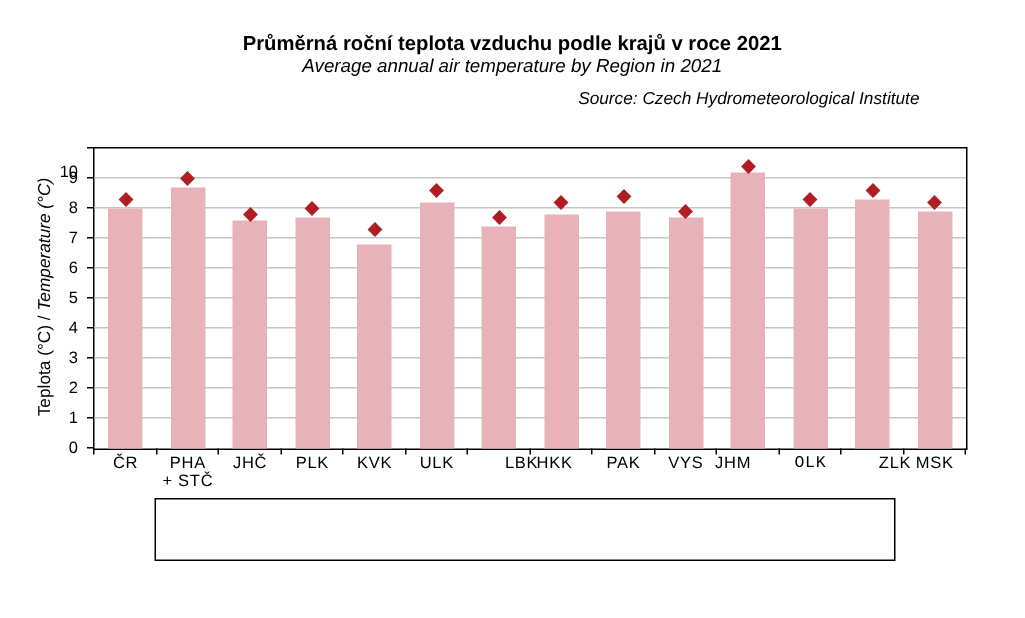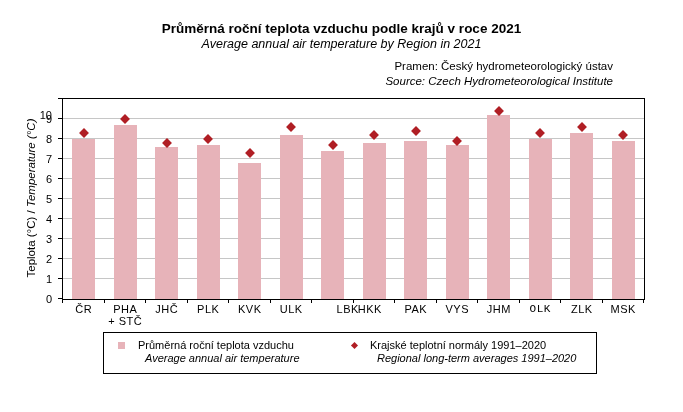--- a/index.html
+++ b/index.html
@@ -51,21 +51,20 @@
 </style>
 </head>
 <body>
 
 <div class="canvas">
 
   <div class="title">Průměrná roční teplota vzduchu podle krajů v roce 2021</div>
   <div class="subtitle">Average annual air temperature by Region in 2021</div>
 
   <div class="source">
-    <div class="src-cs">Pramen: Český hydrometeorologický ústav</div>
     <div class="src-en">Source: Czech Hydrometeorological Institute</div>
   </div>
 
   <div class="y-title"><span class="yt-cs">Teplota (°C) / </span><span class="yt-en">Temperature (°C)</span></div>
 
   <div class="y-axis">
       <div class="y-lab" style="bottom: -7px;">0</div>
       <div class="y-tick" style="bottom: 0px;"></div>
       <div class="y-lab" style="bottom: 13px;">1</div>
       <div class="y-tick" style="bottom: 20px;"></div>
@@ -171,44 +170,30 @@
       </div>
       <div class="x-lab" style="left: 286px; width: 41.5px;">
         <div>HKK</div>
       </div>
       <div class="x-lab" style="left: 332px; width: 41.5px;">
         <div>PAK</div>
       </div>
       <div class="x-lab" style="left: 373.5px; width: 41.5px;">
         <div>VYS</div>
       </div>
-      <div class="x-lab" style="left: 415px; width: 41.5px;">
+      <div class="x-lab" style="left: 405px; width: 41.5px;">
         <div>JHM</div>
       </div>
       <div class="x-lab" style="left: 456.5px; width: 41.5px; font-family: Liberation Mono, monospace;">
         <div>OLK</div>
       </div>
-      <div class="x-lab" style="left: 498px; width: 41.5px;">
+      <div class="x-lab" style="left: 513px; width: 41.5px;">
         <div>ZLK</div>
       </div>
       <div class="x-lab" style="left: 539.5px; width: 41.5px;">
         <div>MSK</div>
       </div>
     </div>
 
   <div class="legend">
-    <div class="leg-entry e1">
-      <div class="leg-marker-bar" style="background: rgb(231, 179, 185);"></div>
-      <div>
-        <div>Průměrná roční teplota vzduchu</div>
-        <div class="leg-line2">Average annual air temperature</div>
-      </div>
-    </div>
-    <div class="leg-entry e2">
-      <div class="leg-marker-diamond" style="background: rgb(176, 30, 36);"></div>
-      <div>
-        <div>Krajské teplotní normály 1991–2020</div>
-        <div class="leg-line2">Regional long-term averages 1991–2020</div>
-      </div>
-    </div>
   </div>
 
 </div>
 
 </body></html>

